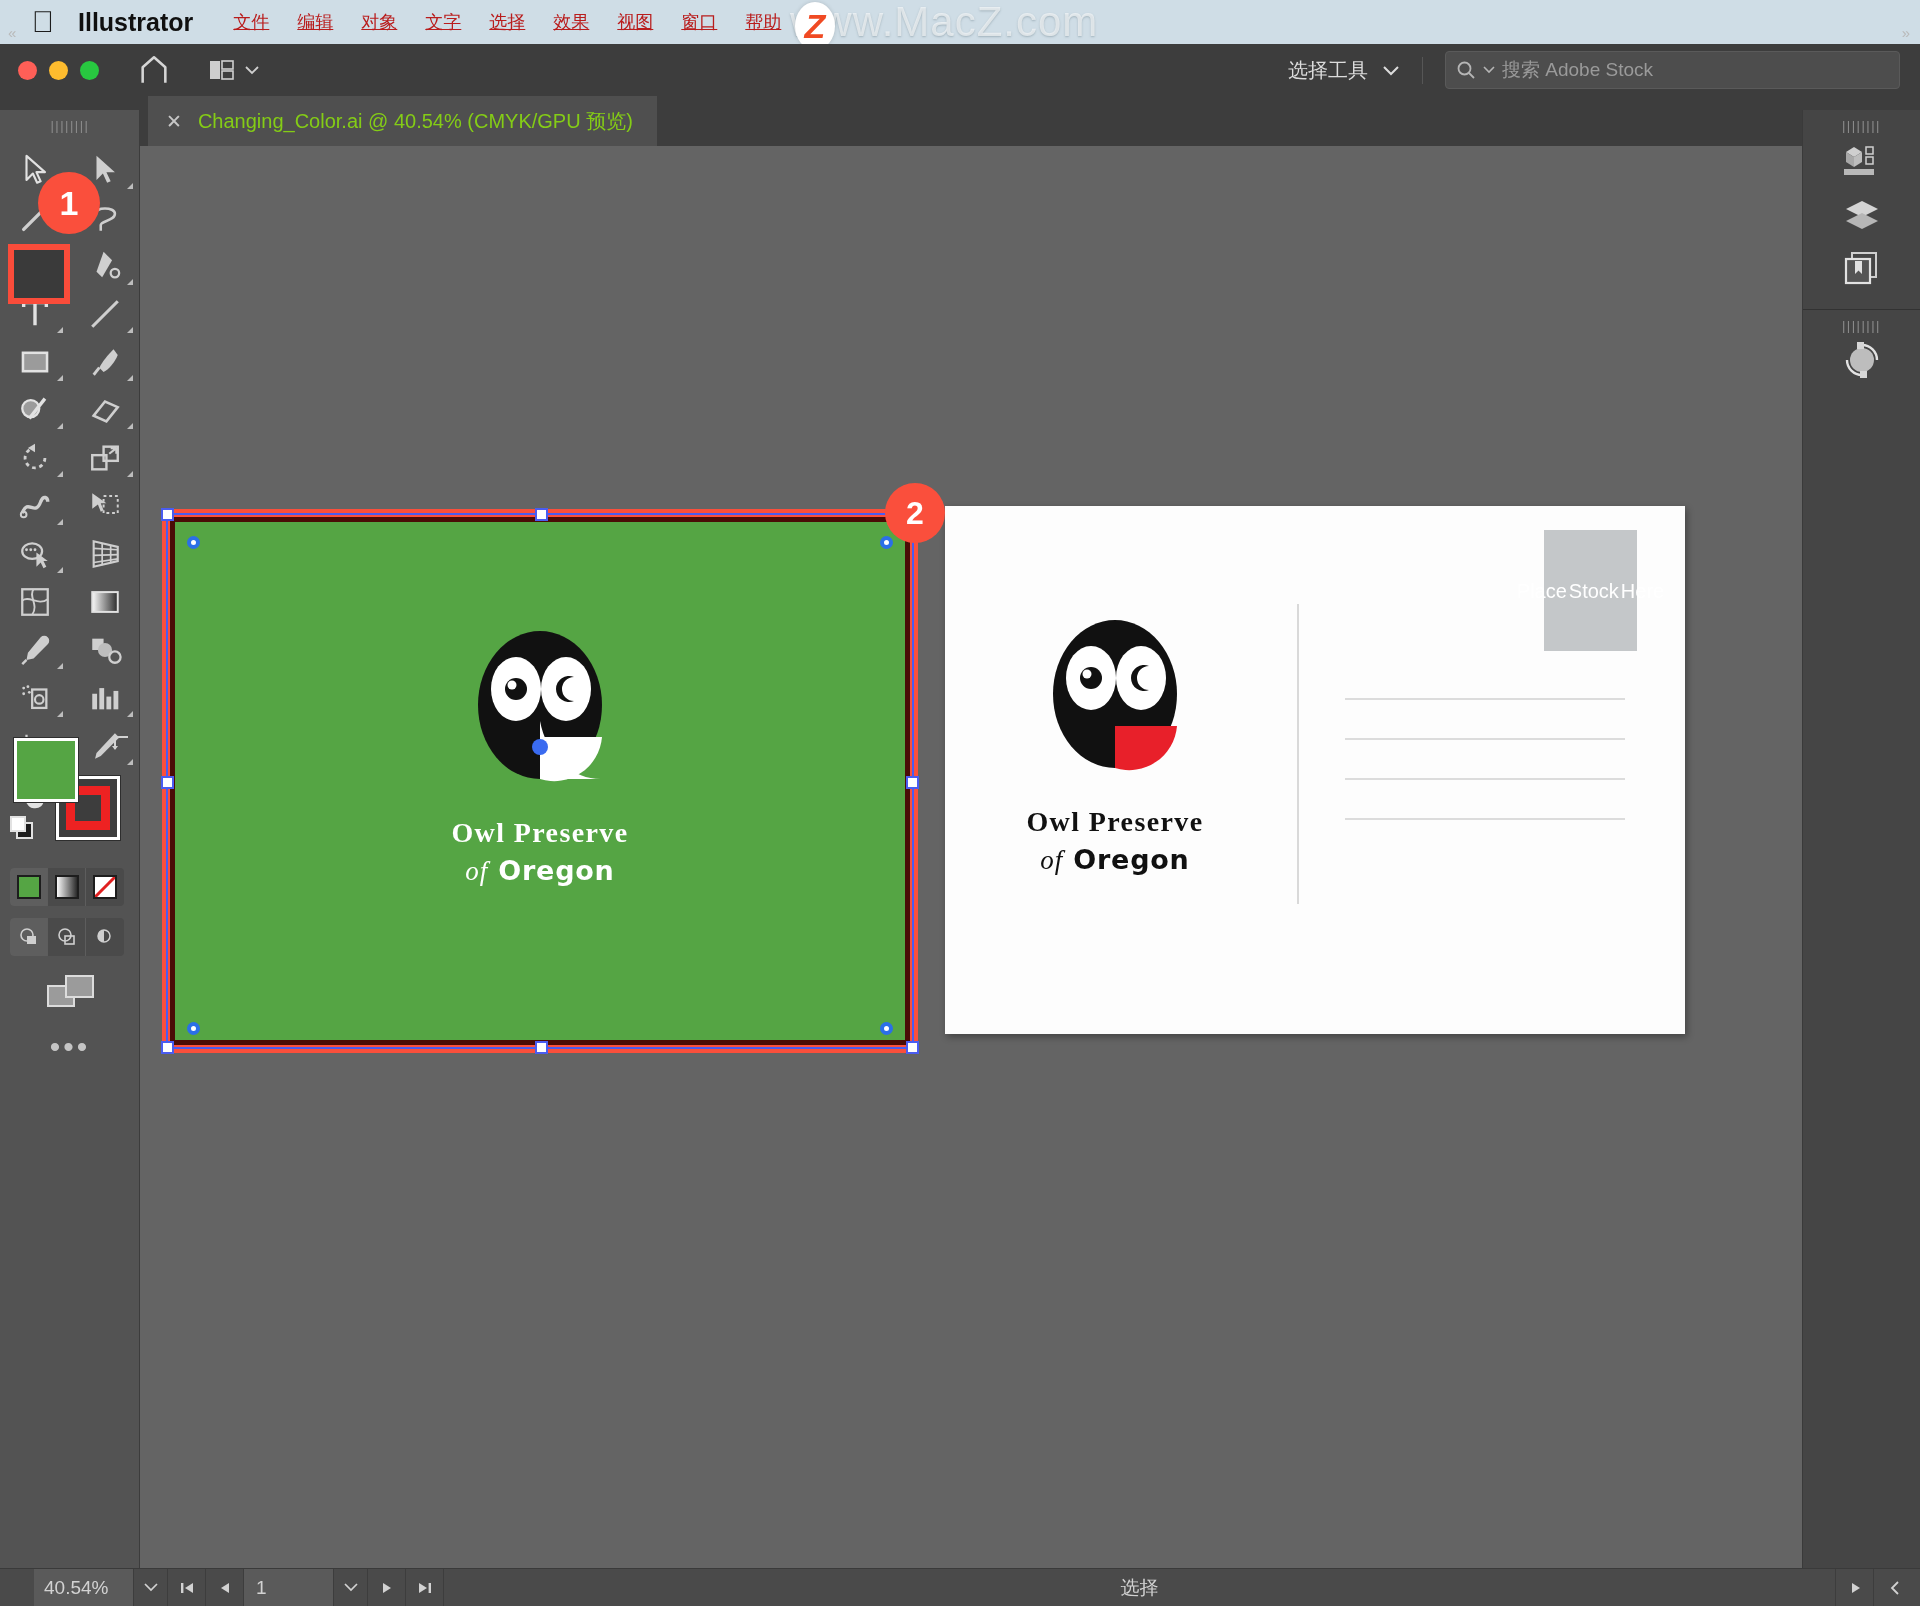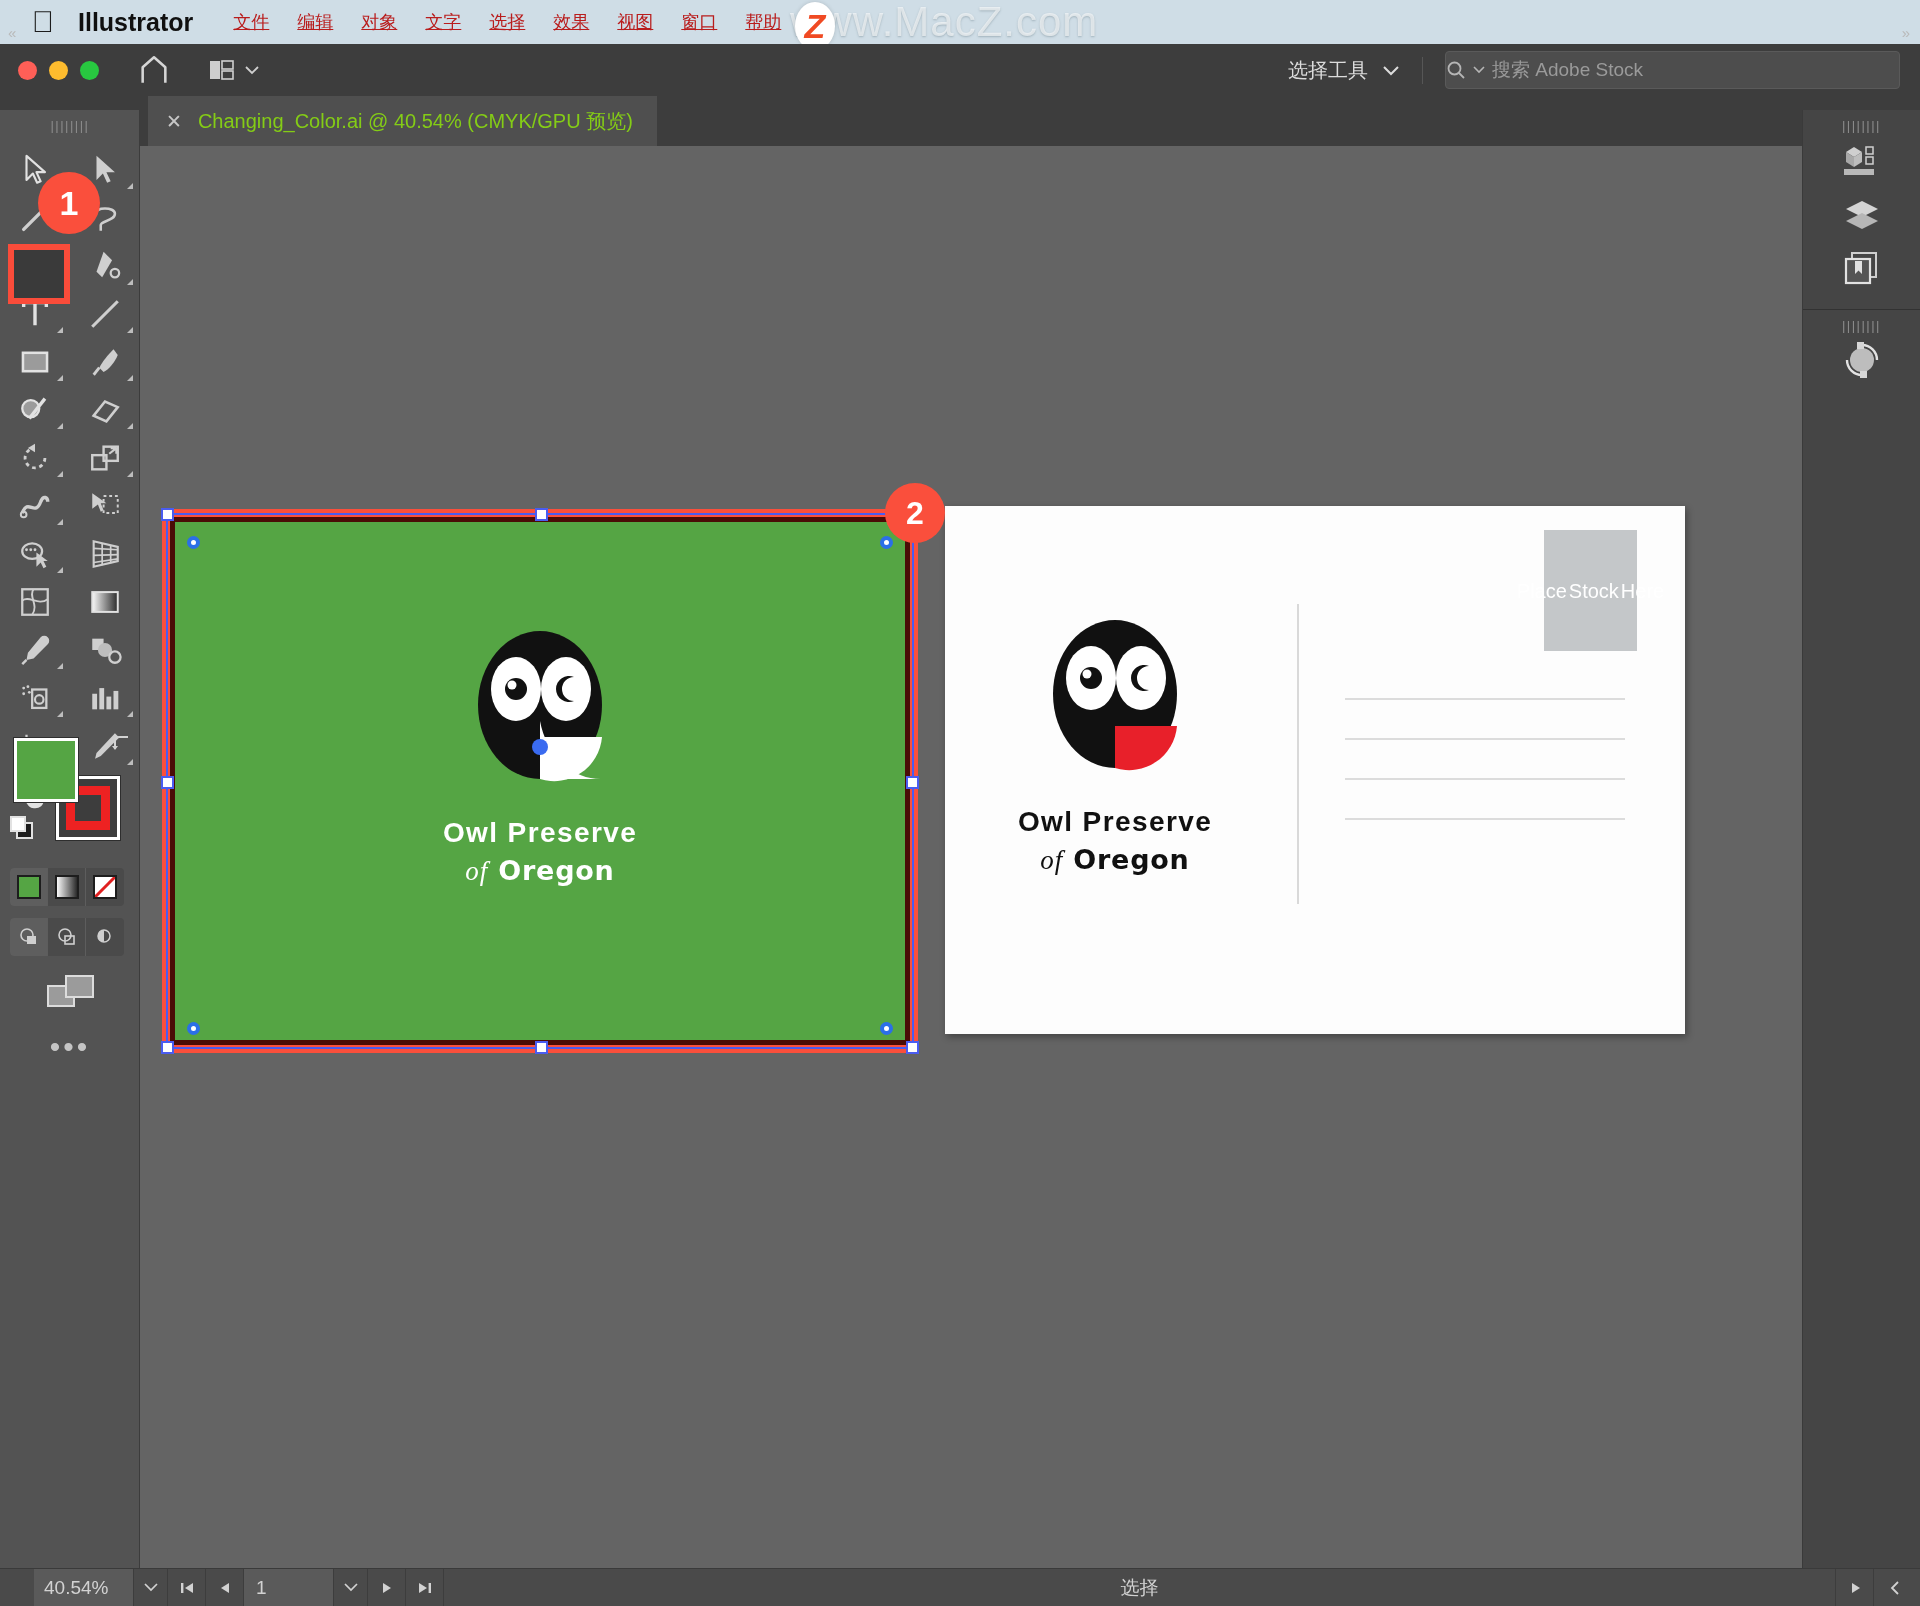--- a/index.html
+++ b/index.html
@@ -63,21 +63,21 @@
     position: absolute; right: 20px; display: flex; align-items: center; gap: 0;
   }
   .workspace-sel {
     display: flex; align-items: center; gap: 14px; font-size: 20px;
     color: #dcdcdc; padding-right: 22px; border-right: 1px solid #565656;
     white-space: nowrap;
   }
   .stock-search {
     margin-left: 22px; width: 455px; height: 38px; background: #4d4d4d;
     border: 1px solid #5a5a5a; border-radius: 4px;
-    display: flex; align-items: center; padding: 0 0; gap: 7px;
+    display: flex; align-items: center; padding: 0 10px; gap: 7px;
   }
   .stock-search .ph { font-size: 19px; color: #9a9a9a; white-space: nowrap; }
 
   
   .tabbar {
     position: absolute; top: 96px; left: 0; width: 1920px; height: 50px;
     background: #3d3d3d;
   }
   .doc-tab {
     position: absolute; left: 148px; top: 0; height: 50px;
@@ -189,21 +189,21 @@
     position: absolute; width: 13px; height: 13px; border-radius: 50%;
     background: #fff; border: 4px solid #2b6fe8;
   }
   .artboard-white {
     position: absolute; left: 805px; top: 360px; width: 740px; height: 528px;
     background: #fdfdfd; box-shadow: 2px 3px 7px rgba(0,0,0,0.32);
   }
   .logo-block { position: absolute; text-align: center; }
   .logo-name {
     font-size: 28px; font-weight: bold; letter-spacing: 1.4px;
-    font-family: Liberation Sans, sans-serif;
+    font-family: Liberation Serif, serif;
   }
   .logo-sub {
     font-size: 27px; font-weight: bold; letter-spacing: 0.8px; margin-top: 6px;
     font-family: "DejaVu Sans", sans-serif;
   }
   .logo-sub .of {
     font-style: italic; font-weight: normal; font-family: Liberation Serif, serif;
   }
   .stamp-box {
     position: absolute; right: 48px; top: 24px; width: 93px; height: 121px;

